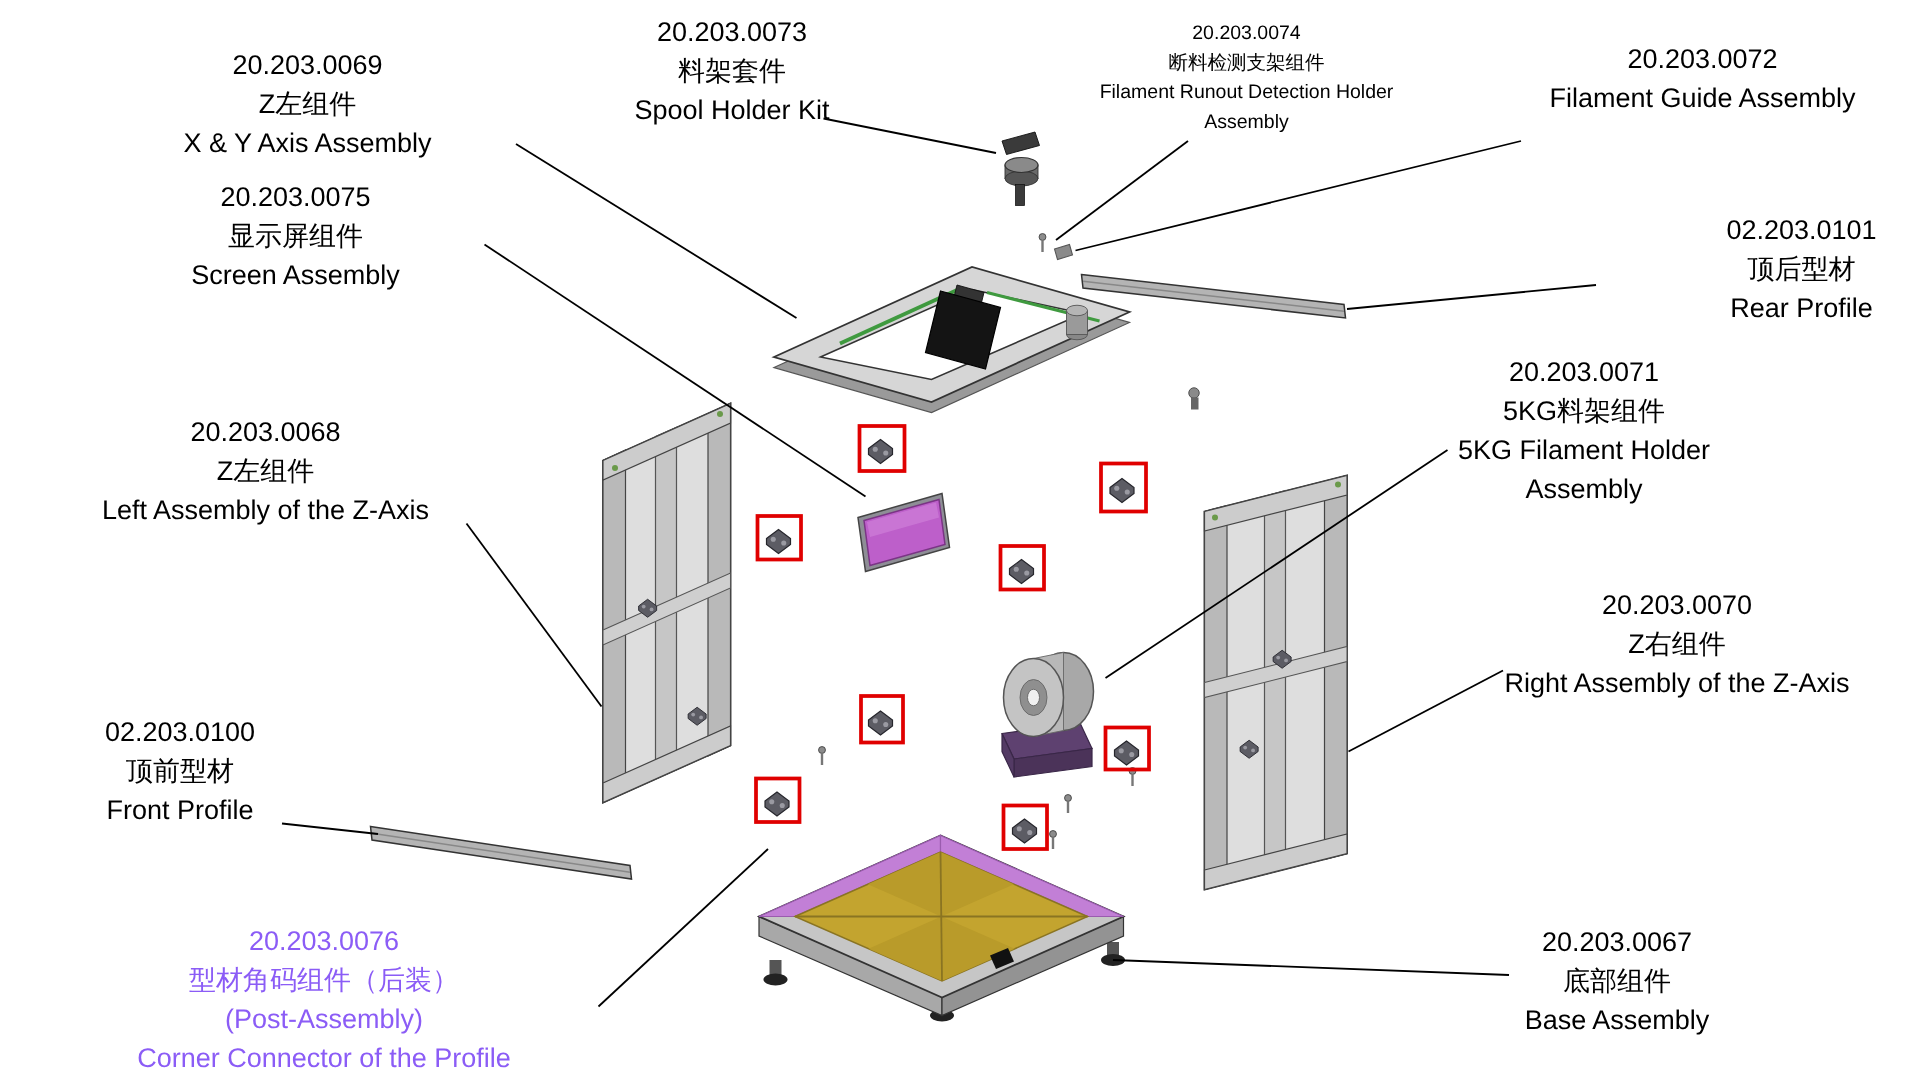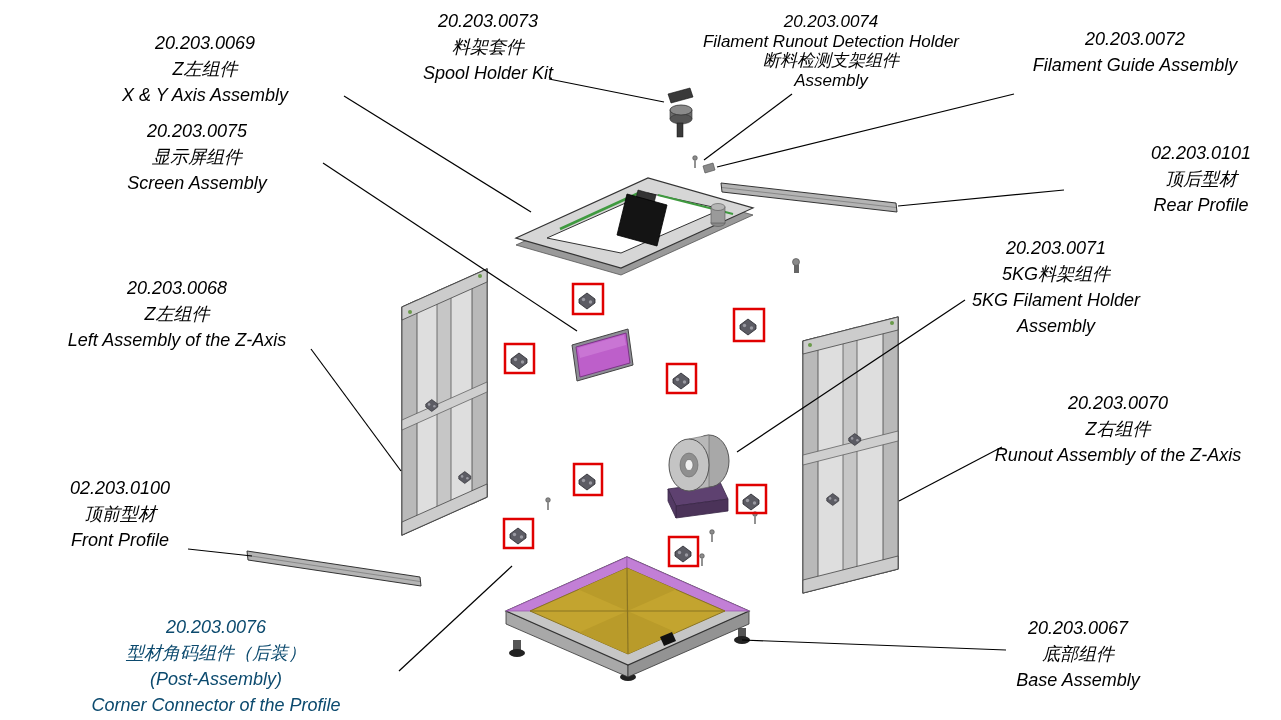--- a/index.html
+++ b/index.html
@@ -12,23 +12,23 @@
   .stage { position: relative; width: 1281px; height: 720px; background: #ffffff; }
   .diagram-svg { position: absolute; left: 0; top: 0; width: 1281px; height: 720px; }
   .part-label {
     position: absolute;
     transform: translateX(-50%);
     text-align: center;
     color: #000000;
     font-size: 18px;
     line-height: 26px;
   }
-  .part-label div { white-space: nowrap; font-style: italic; }
-  .part-label.small { font-size: 17px; line-height: 19.5px; }
-  .part-label.red { color: #0c4a6e; }
+  .part-label div { white-space: nowrap; }
+  .part-label.small { font-size: 13px; line-height: 19.5px; }
+  .part-label.red { color: #8b5cf6; }
 </style>
 </head>
 <body>
 
 <div class="stage">
 
   <svg class="diagram-svg" viewBox="0 0 1281 720" xmlns="http://www.w3.org/2000/svg">
     <defs>
       <g id="bracket">
         <path d="M1,8 L9,2 L17,8 L17,12 L9,18 L1,12 Z" fill="#5c5c64" stroke="#26262c" stroke-width="0.8"></path>
@@ -200,22 +200,22 @@
   </div>
 
   <div class="part-label" style="left:488px; top:8px;">
     <div>20.203.0073</div>
     <div>料架套件</div>
     <div>Spool Holder Kit</div>
   </div>
 
   <div class="part-label small" style="left:831px; top:12px;">
     <div>20.203.0074</div>
+    <div>断料检测支架组件</div>
     <div>Filament Runout Detection Holder</div>
-    <div>断料检测支架组件</div>
     <div>Assembly</div>
   </div>
 
   <div class="part-label" style="left:1135px; top:26px;">
     <div>20.203.0072</div>
     <div>Filament Guide Assembly</div>
   </div>
 
   <div class="part-label" style="left:197px; top:118px;">
     <div>20.203.0075</div>
@@ -238,21 +238,21 @@
 
   <div class="part-label" style="left:177px; top:275px;">
     <div>20.203.0068</div>
     <div>Z左组件</div>
     <div>Left Assembly of the Z-Axis</div>
   </div>
 
   <div class="part-label" style="left:1103px; top:390px;margin-left:15px;">
     <div>20.203.0070</div>
     <div>Z右组件</div>
-    <div>Runout Assembly of the Z-Axis</div>
+    <div>Right Assembly of the Z-Axis</div>
   </div>
 
   <div class="part-label" style="left:120px; top:475px;">
     <div>02.203.0100</div>
     <div>顶前型材</div>
     <div>Front Profile</div>
   </div>
 
   <div class="part-label red" style="left:216px; top:614px;">
     <div>20.203.0076</div>

